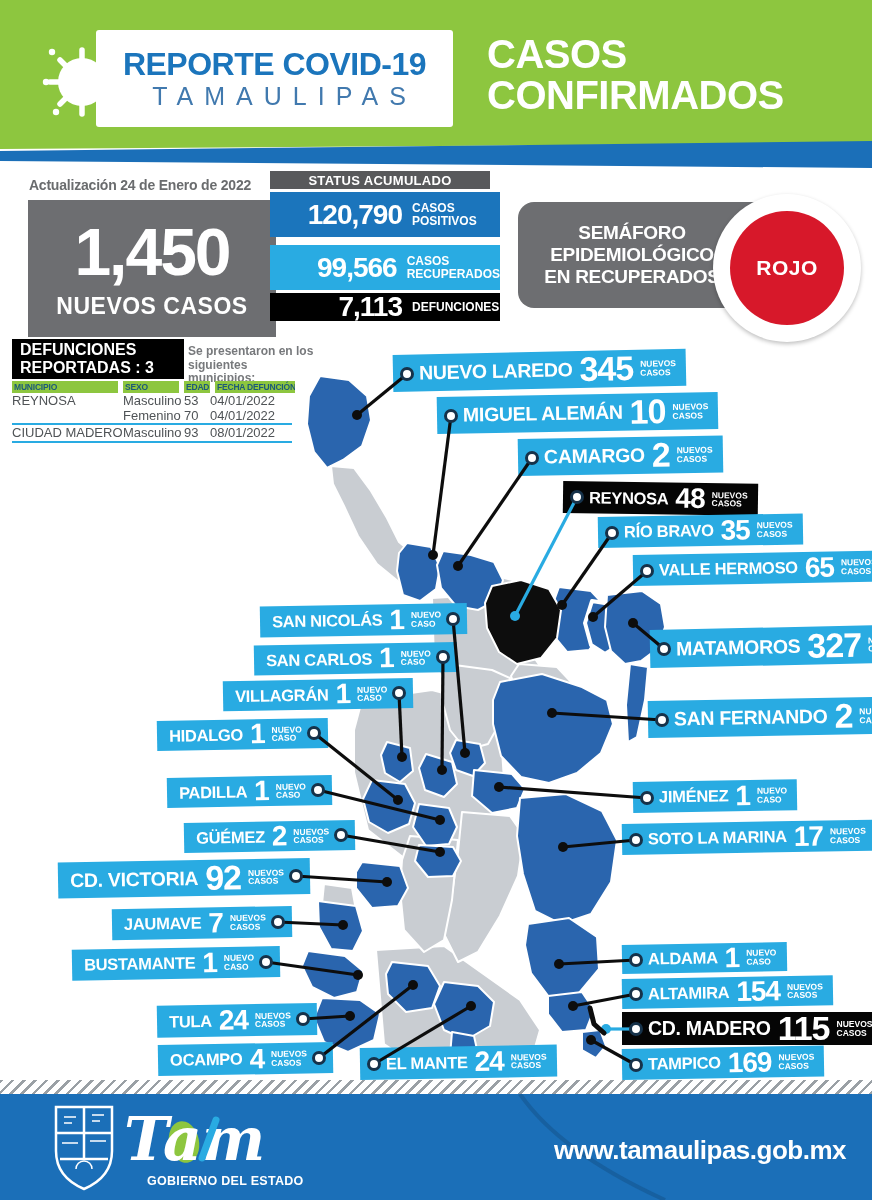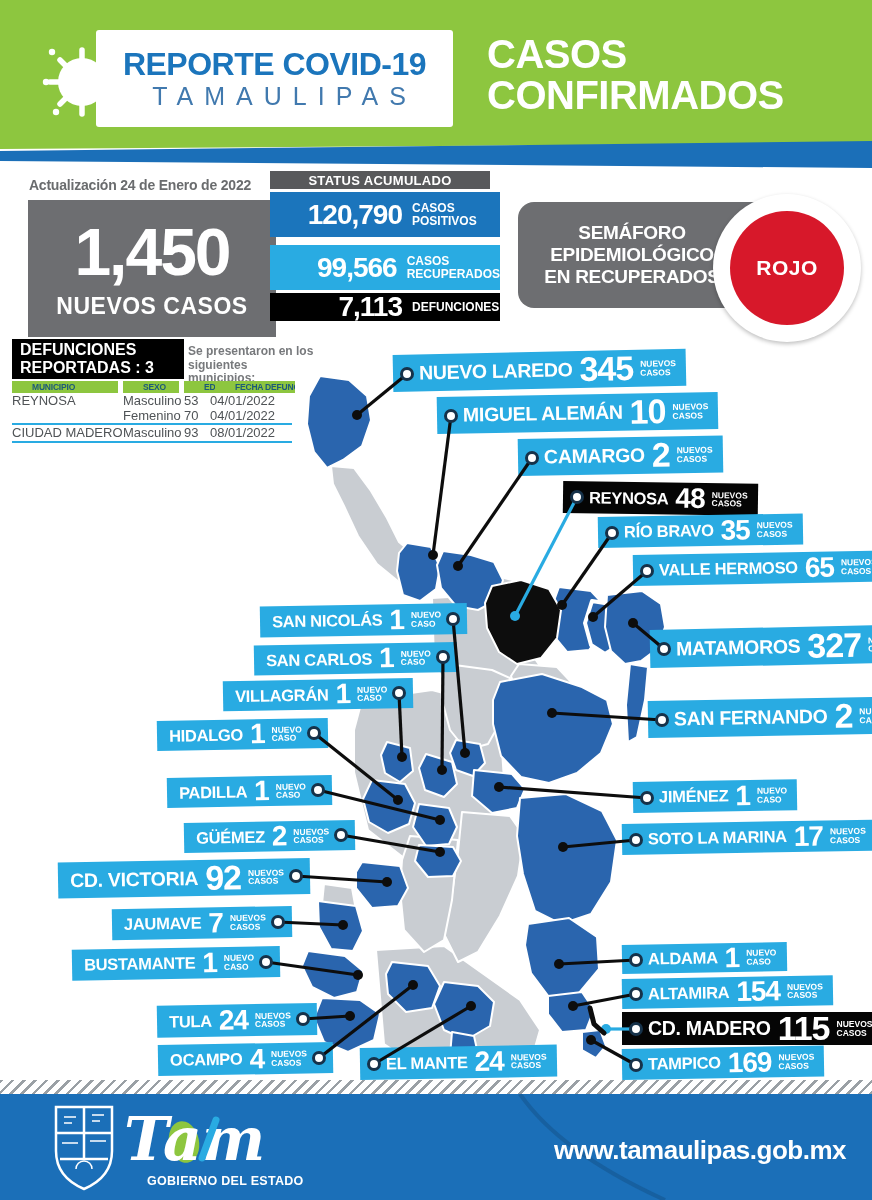--- a/index.html
+++ b/index.html
@@ -42,21 +42,21 @@
     box-shadow:0 2px 4px rgba(0,0,0,.25);}
   #semaforo-red-circle{position:absolute;left:17px;top:17px;width:114px;height:114px;border-radius:50%;background:#D7182A;
     display:flex;align-items:center;justify-content:center;color:#fff;font-weight:bold;font-size:21px;letter-spacing:.5px;}
 
   
   #deaths-box{position:absolute;left:12px;top:339px;width:172px;height:40px;background:#000;color:#fff;
     font-size:16px;font-weight:bold;line-height:18px;display:flex;flex-direction:column;justify-content:center;padding-left:8px;box-sizing:border-box;}
   #deaths-note{position:absolute;left:188px;top:345px;width:130px;font-size:12px;font-weight:bold;color:#77797c;line-height:13.5px;}
   #deaths-table{position:absolute;left:12px;top:381px;width:280px;}
   .t-head{display:grid;grid-template-columns:106px 56px 26px 80px;column-gap:5px;}
-  .t-head span{background:#8DC63F;color:#1d5a78;font-size:8.5px;font-weight:bold;padding:1px 20px;letter-spacing:-.2px;white-space:nowrap;overflow:hidden;}
+  .t-head span{background:#8DC63F;color:#1d5a78;font-size:8.5px;font-weight:bold;padding:1px 2px;letter-spacing:-.2px;white-space:nowrap;overflow:hidden;}
   .t-row{display:grid;grid-template-columns:111px 61px 26px 85px;font-size:13px;color:#4f5356;line-height:13.5px;padding-top:1px;}
   .t-row.rule{border-bottom:2px solid #29ABE2;padding-bottom:1px;}
 
   
   #map-svg,#overlay-svg{position:absolute;left:0;top:0;width:872px;height:1200px;pointer-events:none;}
   #map-svg{z-index:1;} #labels{z-index:2;} #overlay-svg{z-index:3;}
   #labels{position:absolute;left:0;top:0;width:872px;height:1200px;}
   .lbl{position:absolute;display:flex;align-items:center;gap:7px;background:#29ABE2;color:#fff;white-space:nowrap;}
   .lbl.dot-left{padding:0 10px 0 26px;}
   .lbl.dot-right{padding:0 26px 0 12px;}

